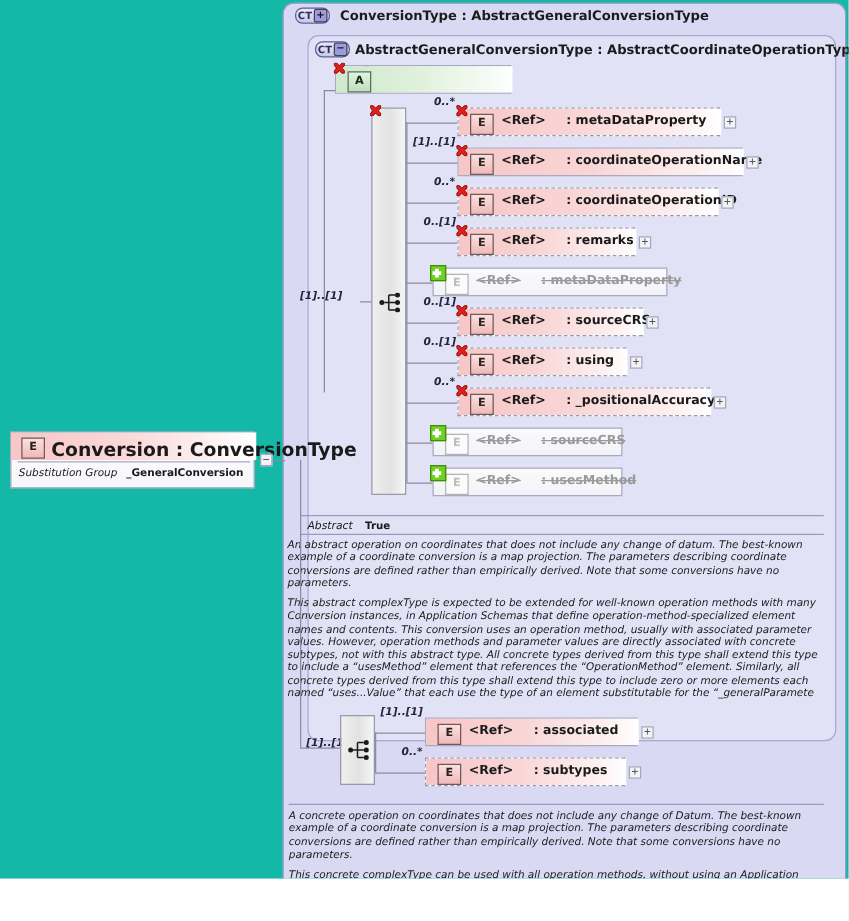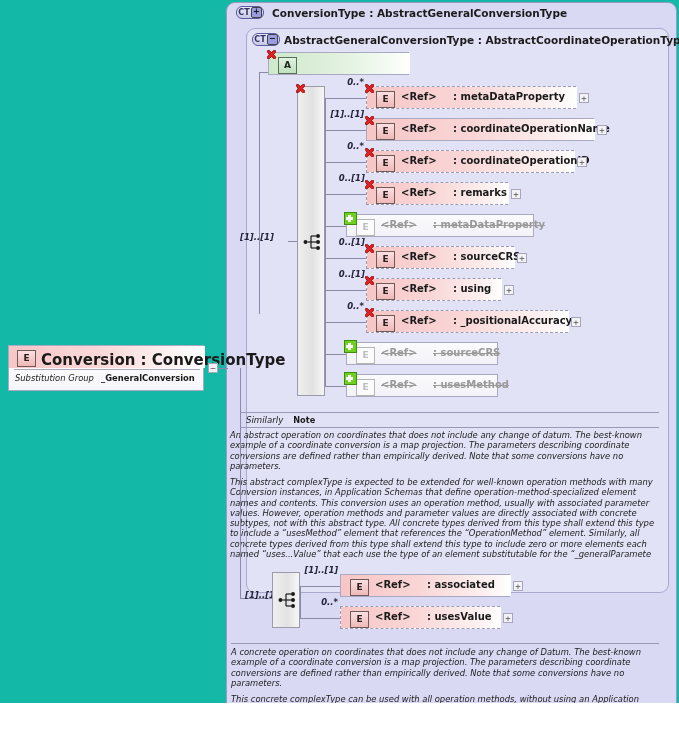--- a/index.html
+++ b/index.html
@@ -389,21 +389,21 @@
       <div class="abs node gray" style="left: 346px; top: 374px; width: 152px;">
         <div class="icon-e gray" style="left: 9px; top: 4px;">E</div>
         <div class="lbl ref" style="left: 34px;">&lt;Ref&gt;</div>
         <div class="lbl" style="left: 86px;">: usesMethod</div>
       </div>
       <div class="mark-plus" style="left: 344px; top: 372px;"></div>
     </div>
 
   <div class="abs hrule" style="left:240px;top:412px;width:419px;"></div>
   <div class="abs abstract-row" style="left:246px;top:415px;">
-    <span class="k">Similarly</span><span class="v">Note</span>
+    <span class="k">Abstract</span><span class="v">True</span>
   </div>
   <div class="abs hrule" style="left:240px;top:427px;width:419px;"></div>
 
   <div class="abs docbox" style="left:230px;top:430px;width:430px;">An abstract operation on coordinates that does not include any change of datum. The best-known example of a coordinate conversion is a map projection. The parameters describing coordinate conversions are defined rather than empirically derived. Note that some conversions have no parameters.</div>
   <div class="abs docbox" style="left:230px;top:477px;width:430px;">This abstract complexType is expected to be extended for well-known operation methods with many Conversion instances, in Application Schemas that define operation-method-specialized element names and contents. This conversion uses an operation method, usually with associated parameter values. However, operation methods and parameter values are directly associated with concrete subtypes, not with this abstract type. All concrete types derived from this type shall extend this type to include a “usesMethod” element that references the “OperationMethod” element. Similarly, all concrete types derived from this type shall extend this type to include zero or more elements each named “uses...Value” that each use the type of an element substitutable for the “_generalParamete</div>
 
   <div class="abs ln lnv" style="left:240px;top:368px;height:230px;"></div>
   <div class="abs ln lnh" style="left:240px;top:598px;width:32px;"></div>
   <div class="abs card" style="left:245px;top:590px;">[1]..[1]</div>
 
@@ -432,21 +432,21 @@
         <div class="lbl" style="left: 86px;">: associated</div>
       </div>
       <div class="abs expander" style="left: 513px; top: 581px;">+</div>
       <div class="abs ln lnh" style="left: 300px; top: 618px; width: 40px;"></div>
       <div class="abs ln lnv" style="left: 300px; top: 586px; height: 32px;"></div>
       <div class="card" style="position: absolute; left: 321.2px; top: 597px;">0..*</div>
       <div class="abs node dashed" style="left: 340px; top: 606px; width: 160px;">
         <div class="tint" style="width: 160px;"></div>
         <div class="icon-e" style="left: 9px; top: 4px;">E</div>
         <div class="lbl ref" style="left: 34px;">&lt;Ref&gt;</div>
-        <div class="lbl" style="left: 86px;">: usesValue</div>
+        <div class="lbl" style="left: 86px;">: subtypes</div>
       </div>
       <div class="abs expander" style="left: 503px; top: 613px;">+</div>
     </div>
 
   <div class="abs hrule" style="left:231px;top:643px;width:428px;"></div>
   <div class="abs docbox" style="left:231px;top:694px;width:430px;">This concrete complexType can be used with all operation methods, without using an Application Schema that defines operation-method-specialized element names and contents, especially for methods with only one Conversion instance.</div>
   <div class="abs docbox" style="left:231px;top:647px;width:430px;">A concrete operation on coordinates that does not include any change of Datum. The best-known example of a coordinate conversion is a map projection. The parameters describing coordinate conversions are defined rather than empirically derived. Note that some conversions have no parameters.</div>
 
 </div>
 

